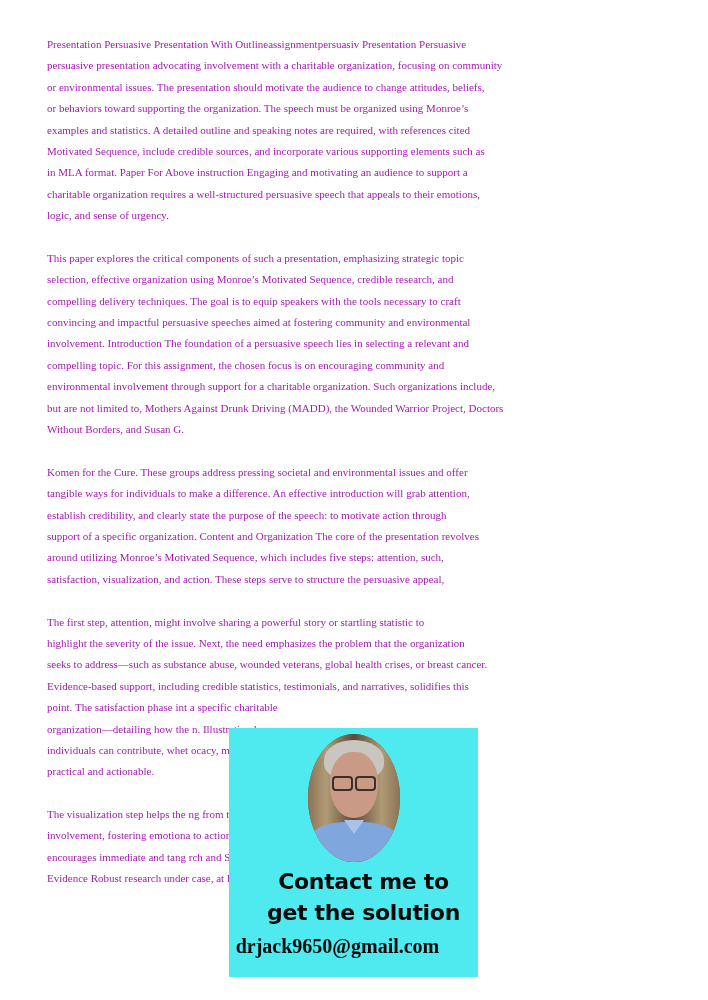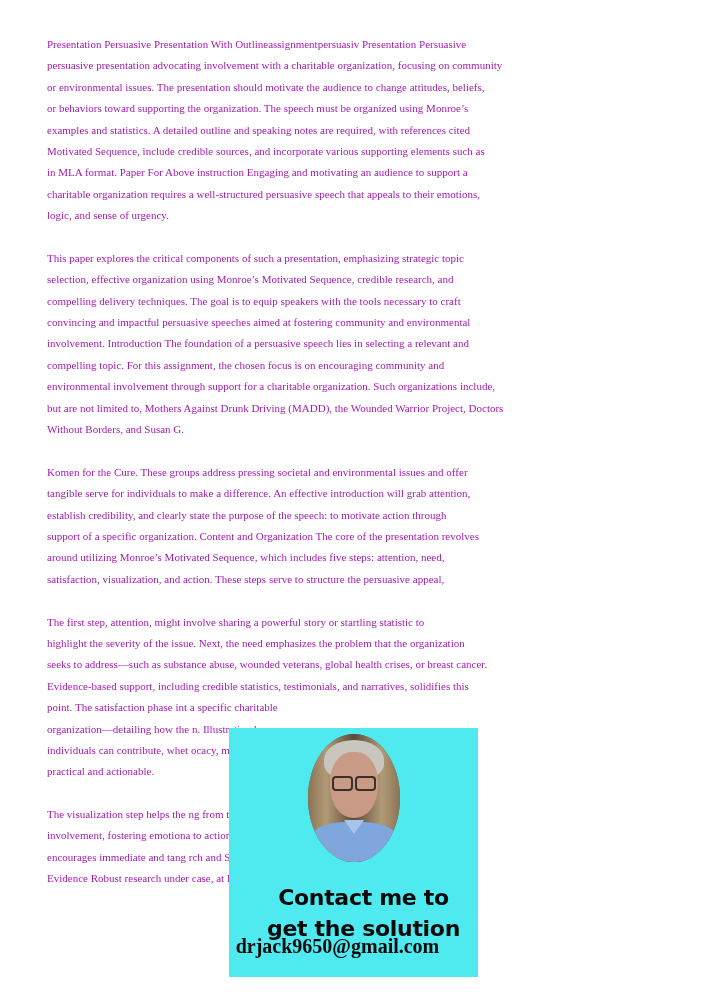--- a/index.html
+++ b/index.html
@@ -26,21 +26,21 @@
   .portrait .face { position:absolute; left:22px; top:18px; width:48px; height:66px; border-radius:45% 45% 48% 48%; background:#c99a86; }
   .portrait .glasses { position:absolute; left:24px; top:42px; width:44px; height:12px; }
   .portrait .glasses span { position:absolute; top:0; width:17px; height:11px; border:2px solid #3b2f2a; border-radius:4px; }
   .portrait .glasses span.l { left:0; }
   .portrait .glasses span.r { right:0; }
   .portrait .shirt { position:absolute; left:0; top:88px; width:92px; height:50px; border-radius:40% 40% 0 0; background:#7fa6dd; }
   .portrait .collar { position:absolute; left:36px; top:86px; width:20px; height:14px; background:#a7c3ea; clip-path: polygon(0 0, 50% 100%, 100% 0); }
   .cta {
     position: absolute; left: 0; width: 269px; text-align: center;
     font-family: "DejaVu Sans", "Liberation Sans", sans-serif; font-weight: bold;
-    font-size: 22px; color: #0a0a0a; letter-spacing: -0.3px; margin-top: 16px;
+    font-size: 22px; color: #0a0a0a; letter-spacing: -0.3px;
   }
   .cta1 { top: 141px; }
   .cta2 { top: 172px; }
   .email {
     position: absolute; left: 0; top: 207px; width: 217px; text-align: center;
     font-family: "Liberation Serif", "DejaVu Serif", serif; font-weight: bold;
     font-size: 20px; color: #0a0a0a;
   }
 </style>
 </head>
@@ -64,24 +64,24 @@
       <span class="line">compelling delivery techniques. The goal is to equip speakers with the tools necessary to craft</span>
       <span class="line">convincing and impactful persuasive speeches aimed at fostering community and environmental</span>
       <span class="line">involvement. Introduction The foundation of a persuasive speech lies in selecting a relevant and</span>
       <span class="line">compelling topic. For this assignment, the chosen focus is on encouraging community and</span>
       <span class="line">environmental involvement through support for a charitable organization. Such organizations include,</span>
       <span class="line">but are not limited to, Mothers Against Drunk Driving (MADD), the Wounded Warrior Project, Doctors</span>
       <span class="line">Without Borders, and Susan G.</span>
     </div>
     <div class="para">
       <span class="line">Komen for the Cure. These groups address pressing societal and environmental issues and offer</span>
-      <span class="line">tangible serve for individuals to make a difference. An effective introduction will grab attention,</span>
+      <span class="line">tangible ways for individuals to make a difference. An effective introduction will grab attention,</span>
       <span class="line">establish credibility, and clearly state the purpose of the speech: to motivate action through</span>
       <span class="line">support of a specific organization. Content and Organization The core of the presentation revolves</span>
-      <span class="line">around utilizing Monroe’s Motivated Sequence, which includes five steps: attention, need,</span>
+      <span class="line">around utilizing Monroe’s Motivated Sequence, which includes five steps: attention, such,</span>
       <span class="line">satisfaction, visualization, and action. These steps serve to structure the persuasive appeal,</span>
     </div>
     <div class="para">
       <span class="line">The first step, attention, might involve sharing a powerful story or startling statistic to</span>
       <span class="line">highlight the severity of the issue. Next, the need emphasizes the problem that the organization</span>
       <span class="line">seeks to address—such as substance abuse, wounded veterans, global health crises, or breast cancer.</span>
       <span class="line">Evidence-based support, including credible statistics, testimonials, and narratives, solidifies this</span>
       <span class="line">point. The satisfaction phase int                                                        a specific charitable</span>
       <span class="line">organization—detailing how the                                                        n. Illustrating how</span>
       <span class="line">individuals can contribute, whet                                                        ocacy, makes this step</span>

